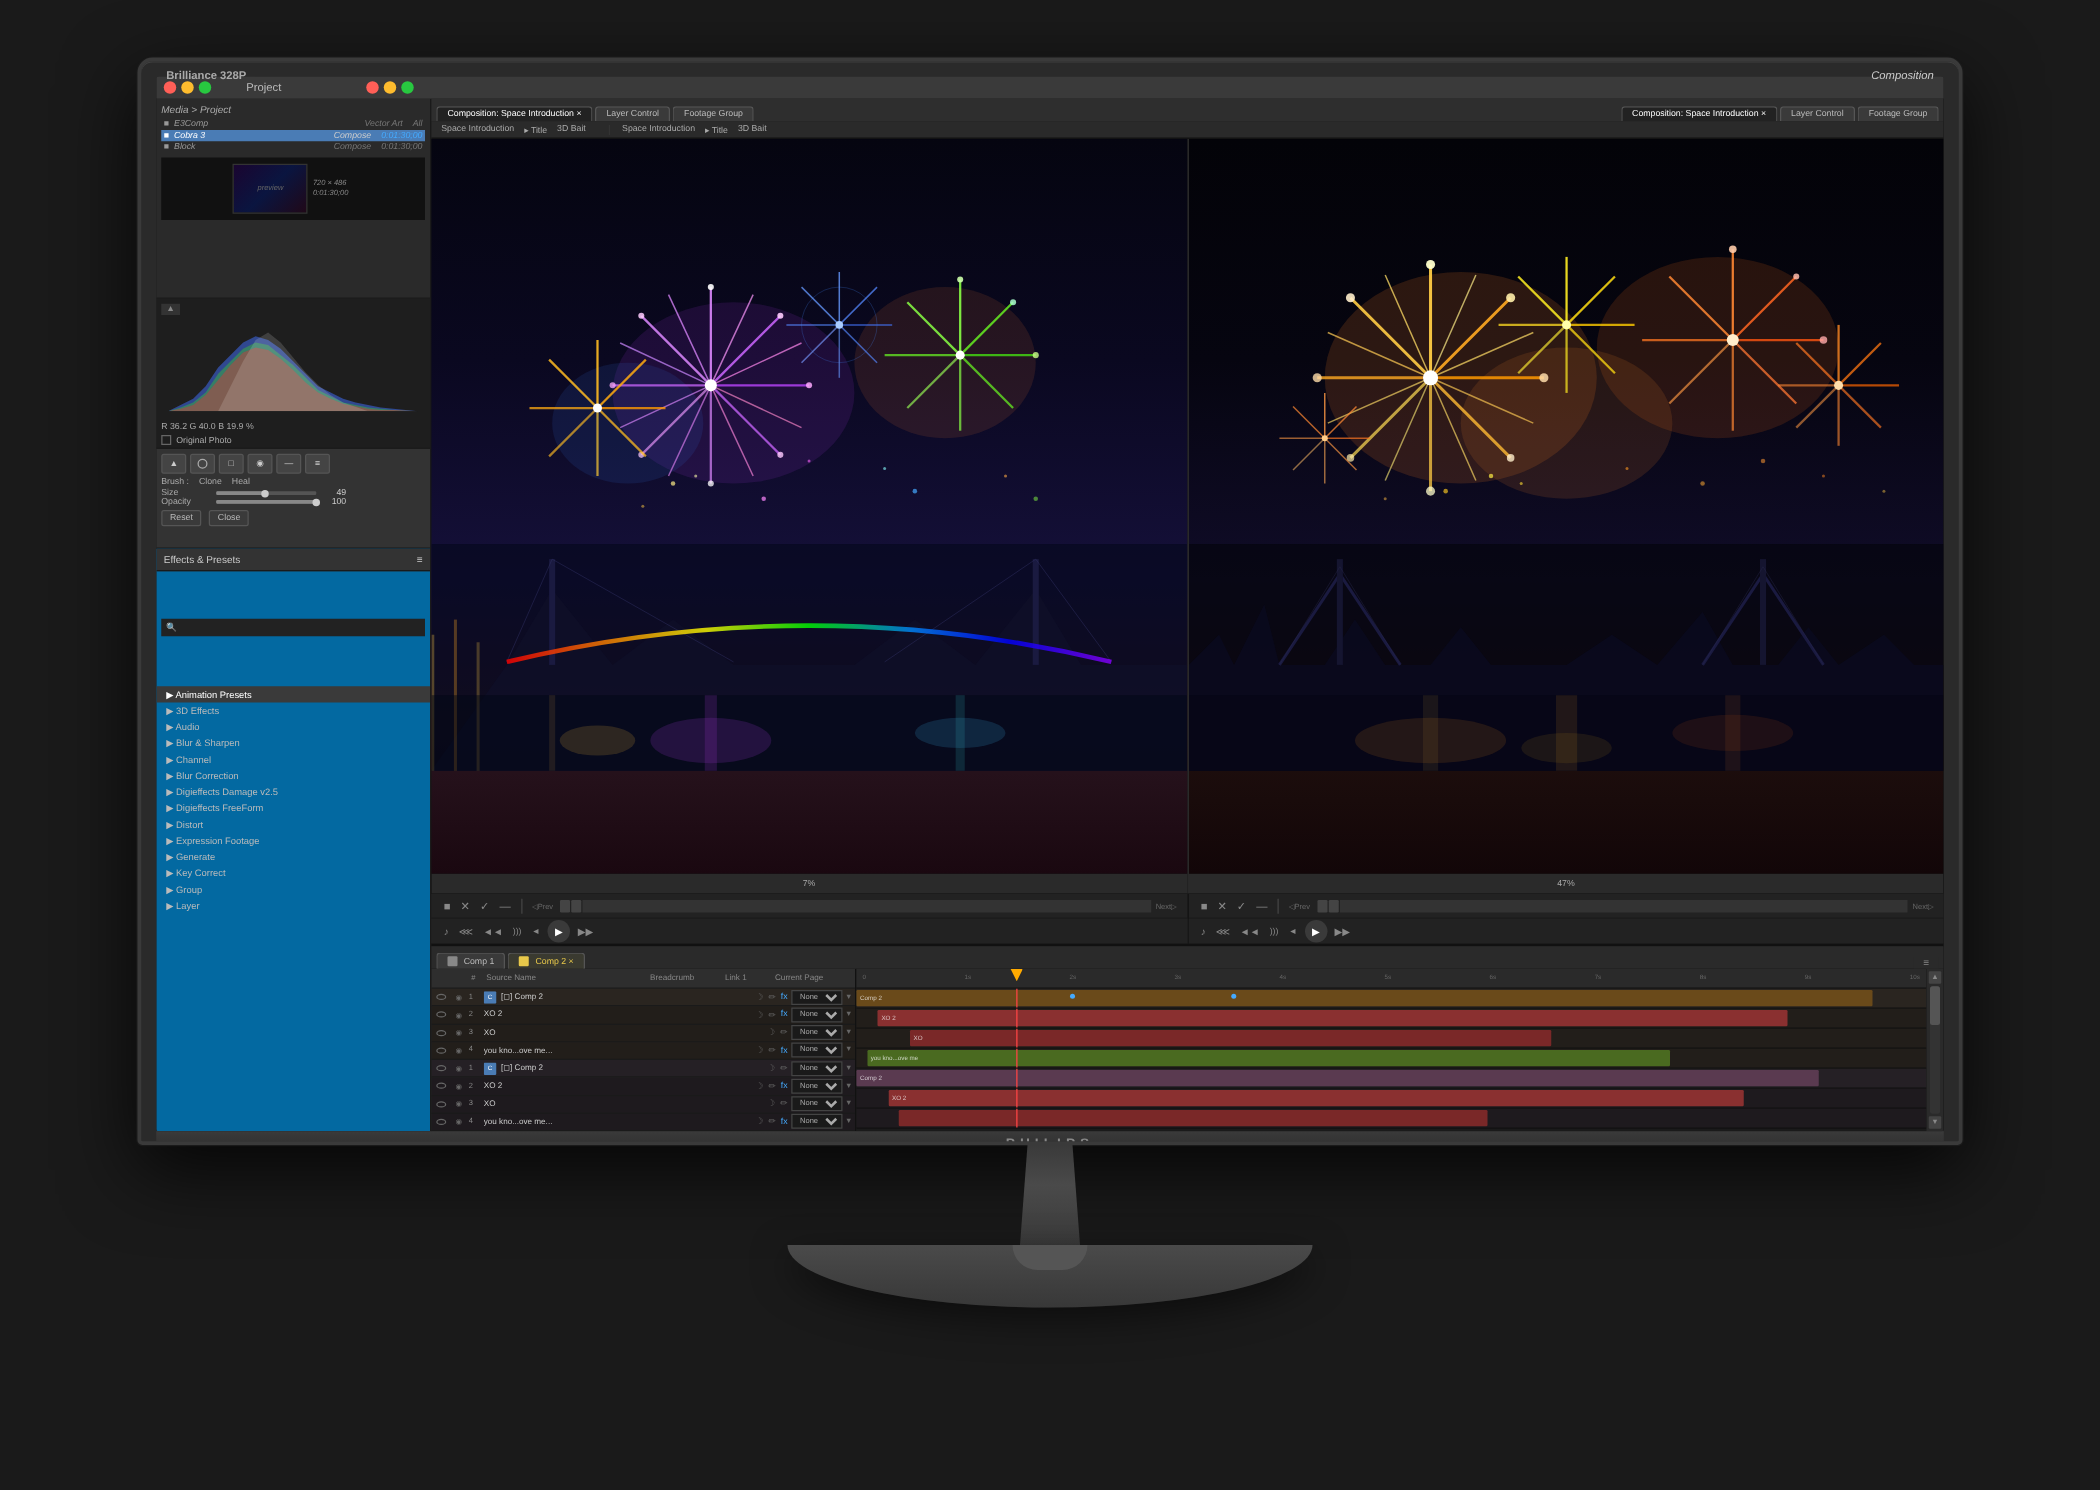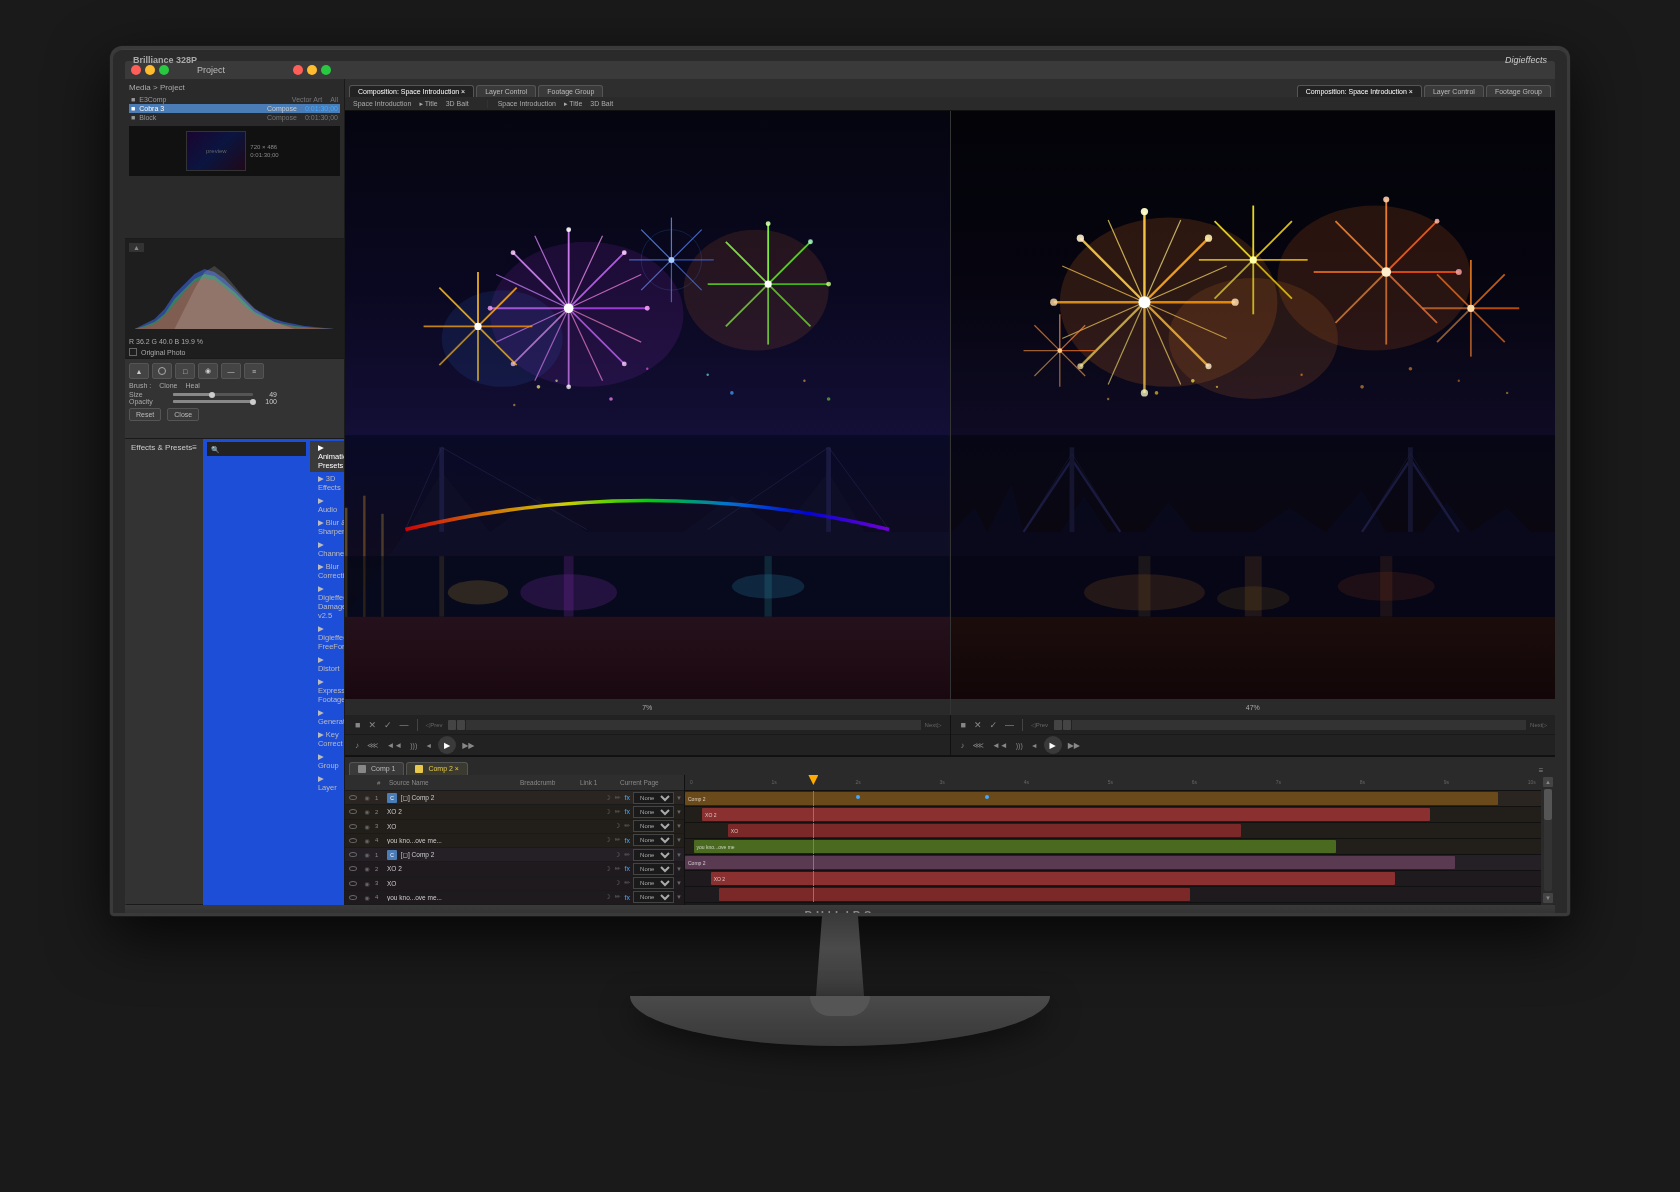--- a/index.html
+++ b/index.html
@@ -110,20 +110,21 @@
       flex-direction: column;
       flex-shrink: 0;
       border-right: 1px solid #1a1a1a;
     }
 
     .left-top {
       height: 160px;
       background: #2a2a2a;
       border-bottom: 1px solid #1a1a1a;
       padding: 4px;
+      font-style: italic;
     }
 
     .media-panel-title {
       color: #aaa;
       font-size: 8px;
       margin-bottom: 3px;
     }
 
     .media-items {
       font-size: 7px;
@@ -271,23 +272,25 @@
       background: #3a3a3a;
       border: 1px solid #555;
       padding: 2px 6px;
       cursor: pointer;
       border-radius: 2px;
     }
 
     
     .effects-panel {
       flex: 1;
-      background: #1d4ed8;
-      display: flex;
+      background: #0369a1;
+      display: flex;
+      flex-direction: column;
       overflow: hidden;
+      gap: 35px;
     }
 
     .effects-title {
       background: #333;
       color: #ccc;
       font-size: 8px;
       padding: 4px 6px;
       display: flex;
       justify-content: space-between;
       border-bottom: 1px solid #1a1a1a;
@@ -779,21 +782,21 @@
       height: 100%;
     }
   </style>
 </head>
 <body>
 
 <div class="monitor-container">
 
   <div class="monitor-frame">
     <span class="monitor-brand-left">Brilliance 328P</span>
-    <span class="monitor-brand-right">Digieffects</span>
+    <span class="monitor-brand-right">Composition</span>
 
     <div class="screen">
 
       <div class="top-bar">
         <div class="traffic-lights">
           <div class="traffic-light tl-red"></div>
           <div class="traffic-light tl-yellow"></div>
           <div class="traffic-light tl-green"></div>
         </div>
         <span class="top-bar-title">Project</span>

